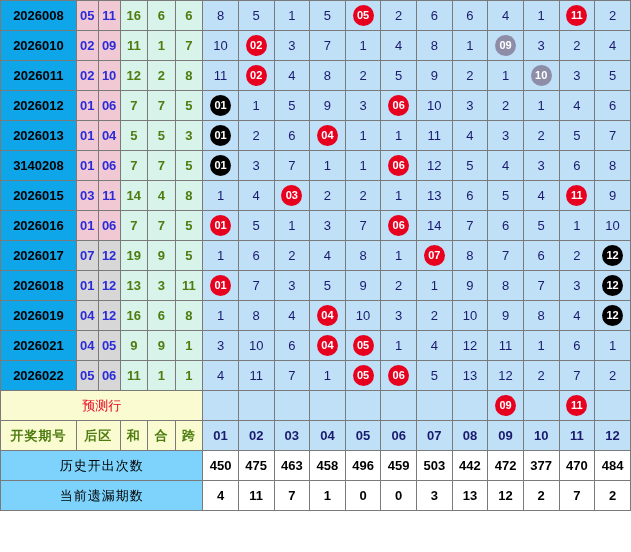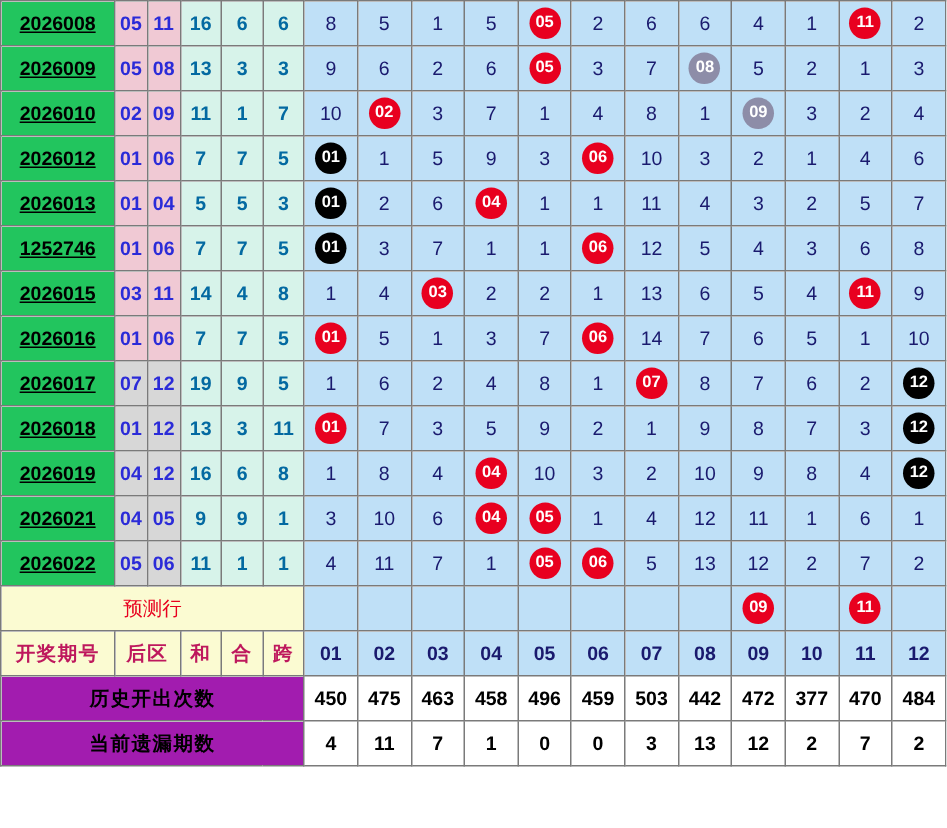--- a/index.html
+++ b/index.html
@@ -24,37 +24,36 @@
     overflow:hidden;
     white-space:nowrap;
   }
   
   col.c-issue{width:66px;}
   col.c-back{width:19px;}
   col.c-sum{width:24px;}
   col.c-num{width:31px;}
 
   td.issue{
-    background:#22c55e;
+    background:#0ea5e9;
     font-weight:bold;
     font-size:13px;
     color:#000;
-    text-decoration:underline;
   }
   td.back{
     background:#d7d7d7;
     font-weight:bold;
     color:#2b2bd8;
     font-size:13px;
   }
   td.back.pink{background:#f0c9d4;}
   td.stat{
     background:#d7f3ea;
     font-weight:bold;
-    color:#0369a1;
+    color:#4d7c0f;
     font-size:13px;
   }
   td.cell{
     background:#bfe0f7;
     color:#1a1a6e;
     font-size:12px;
   }
   
   .ball{
     display:inline-block;
@@ -77,32 +76,32 @@
     font-weight:normal;
     margin-left:20px;
   }
   td.predict-cell{background:#bfe0f7;}
 
   
   td.hdrlabel{
     background:#fbfbd2;
     font-weight:bold;
     font-size:13px;
-    color:#be185d;
+    color:#4d7c0f;
     letter-spacing:1px;
   }
   td.hdrnum{
     background:#bfe0f7;
     font-weight:bold;
     color:#1a1a6e;
     font-size:12px;
   }
   td.statlabel{
-    background:#a21caf;
-    font-weight:bold;
+    background:#7dd3fc;
+    font-weight:normal;
     font-size:13px;
     color:#000;
     letter-spacing:1px;
   }
   td.statval{
     background:#ffffff;
     font-weight:bold;
     font-size:12px;
     color:#000;
   }
@@ -146,60 +145,60 @@
         <td class="cell"><span class="ball red">05</span></td>
         <td class="cell">2</td>
         <td class="cell">6</td>
         <td class="cell">6</td>
         <td class="cell">4</td>
         <td class="cell">1</td>
         <td class="cell"><span class="ball red">11</span></td>
         <td class="cell">2</td>
       </tr>
       <tr>
-        <td class="issue">2026009</td>
-        <td class="back pink">05</td>
-        <td class="back pink">08</td>
-        <td class="stat">13</td>
-        <td class="stat">3</td>
-        <td class="stat">3</td>
-        <td class="cell">9</td>
-        <td class="cell">6</td>
-        <td class="cell">2</td>
-        <td class="cell">6</td>
-        <td class="cell"><span class="ball red">05</span></td>
-        <td class="cell">3</td>
-        <td class="cell">7</td>
-        <td class="cell"><span class="ball gray">08</span></td>
-        <td class="cell">5</td>
-        <td class="cell">2</td>
-        <td class="cell">1</td>
-        <td class="cell">3</td>
-      </tr>
-      <tr>
         <td class="issue">2026010</td>
         <td class="back pink">02</td>
         <td class="back pink">09</td>
         <td class="stat">11</td>
         <td class="stat">1</td>
         <td class="stat">7</td>
         <td class="cell">10</td>
         <td class="cell"><span class="ball red">02</span></td>
         <td class="cell">3</td>
         <td class="cell">7</td>
         <td class="cell">1</td>
         <td class="cell">4</td>
         <td class="cell">8</td>
         <td class="cell">1</td>
         <td class="cell"><span class="ball gray">09</span></td>
         <td class="cell">3</td>
         <td class="cell">2</td>
         <td class="cell">4</td>
       </tr>
       <tr>
+        <td class="issue">2026011</td>
+        <td class="back pink">02</td>
+        <td class="back pink">10</td>
+        <td class="stat">12</td>
+        <td class="stat">2</td>
+        <td class="stat">8</td>
+        <td class="cell">11</td>
+        <td class="cell"><span class="ball red">02</span></td>
+        <td class="cell">4</td>
+        <td class="cell">8</td>
+        <td class="cell">2</td>
+        <td class="cell">5</td>
+        <td class="cell">9</td>
+        <td class="cell">2</td>
+        <td class="cell">1</td>
+        <td class="cell"><span class="ball gray">10</span></td>
+        <td class="cell">3</td>
+        <td class="cell">5</td>
+      </tr>
+      <tr>
         <td class="issue">2026012</td>
         <td class="back pink">01</td>
         <td class="back pink">06</td>
         <td class="stat">7</td>
         <td class="stat">7</td>
         <td class="stat">5</td>
         <td class="cell"><span class="ball black">01</span></td>
         <td class="cell">1</td>
         <td class="cell">5</td>
         <td class="cell">9</td>
@@ -226,21 +225,21 @@
         <td class="cell">1</td>
         <td class="cell">1</td>
         <td class="cell">11</td>
         <td class="cell">4</td>
         <td class="cell">3</td>
         <td class="cell">2</td>
         <td class="cell">5</td>
         <td class="cell">7</td>
       </tr>
       <tr>
-        <td class="issue">1252746</td>
+        <td class="issue">3140208</td>
         <td class="back pink">01</td>
         <td class="back pink">06</td>
         <td class="stat">7</td>
         <td class="stat">7</td>
         <td class="stat">5</td>
         <td class="cell"><span class="ball black">01</span></td>
         <td class="cell">3</td>
         <td class="cell">7</td>
         <td class="cell">1</td>
         <td class="cell">1</td>

